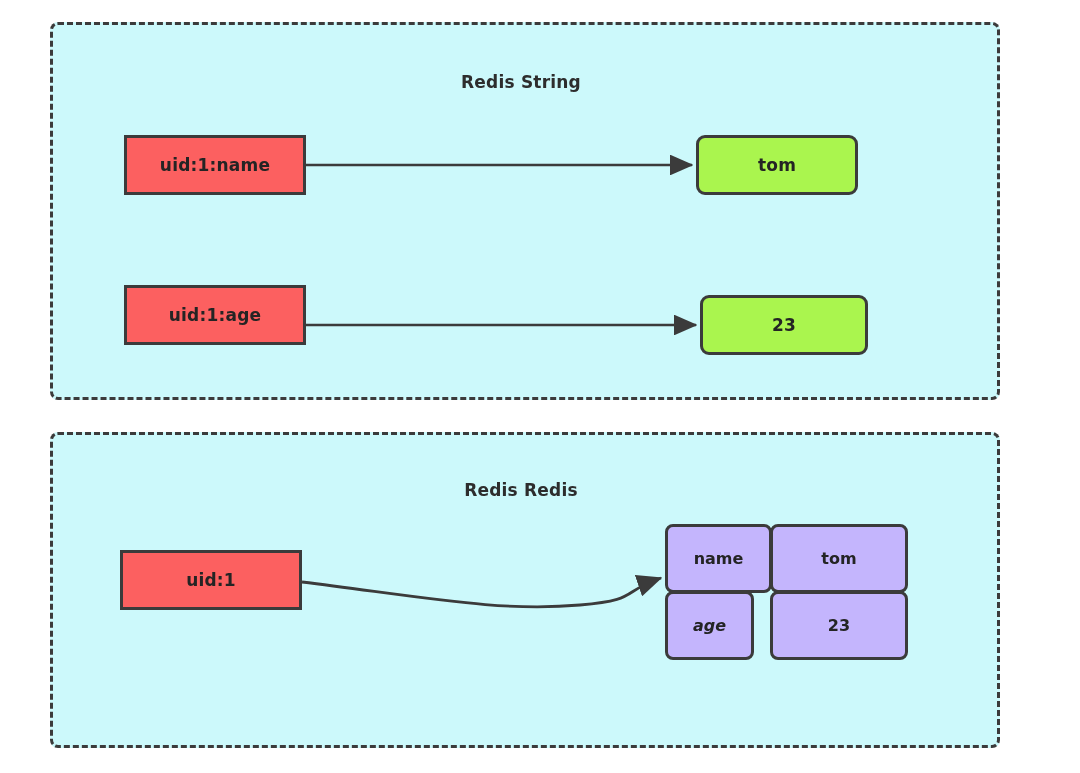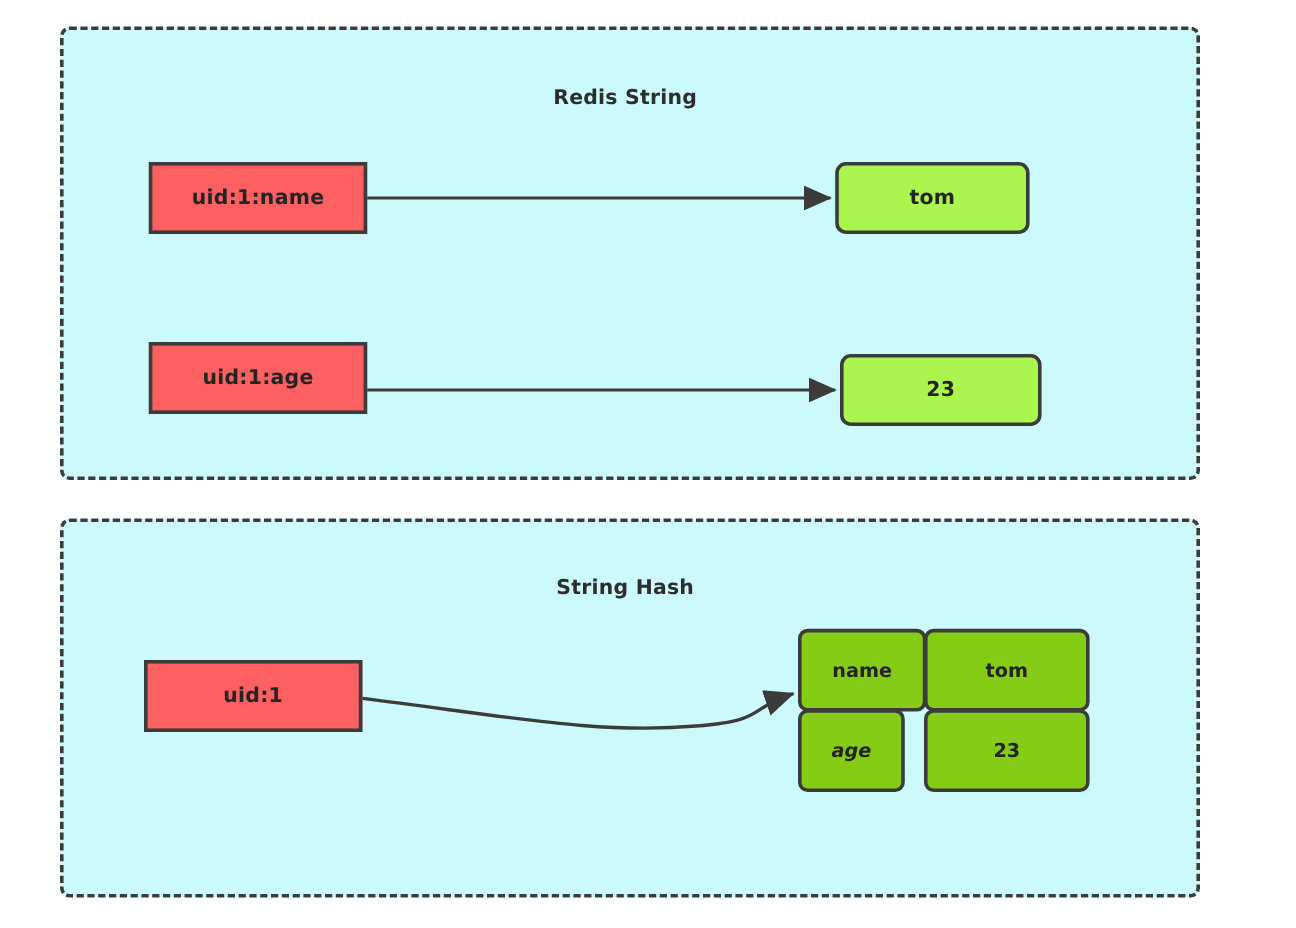--- a/index.html
+++ b/index.html
@@ -80,21 +80,21 @@
     justify-content: center;
     font-size: 17px;
     font-weight: bold;
     color: #242424;
     letter-spacing: 0.2px;
   }
 
   
   .hash-cell {
     position: absolute;
-    background: #84cc16;
+    background: #c4b5fd;
     border: 3px solid #3b3b3b;
     border-radius: 8px;
     box-sizing: border-box;
     display: flex;
     align-items: center;
     justify-content: center;
     font-size: 16px;
     font-weight: bold;
     color: #242424;
   }
@@ -128,21 +128,21 @@
 
   <div class="val-box" style="left:696px; top:135px; width:162px; height:60px;">
     <span>tom</span>
   </div>
 
   <div class="val-box" style="left:700px; top:295px; width:168px; height:60px;">
     <span>23</span>
   </div>
 
   <div class="panel" id="panel-hash">
-    <div class="panel-title">String Hash</div>
+    <div class="panel-title">Redis Redis</div>
   </div>
 
   <div class="key-box" style="left:120px; top:550px; width:182px; height:60px;">
     <span>uid:1</span>
   </div>
 
   <div class="hash-cell" style="left:665px; top:524px; width:107px; height:69px;">
     <span>name</span>
   </div>
 

